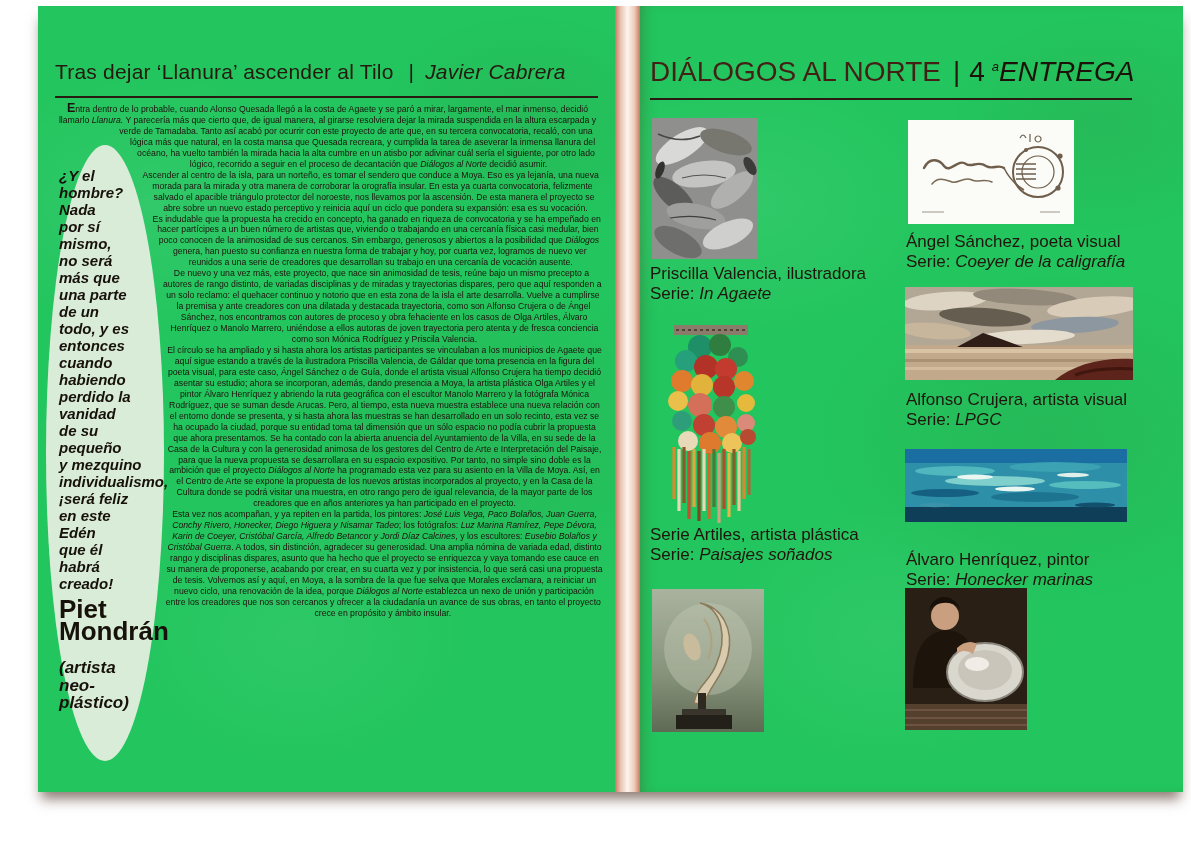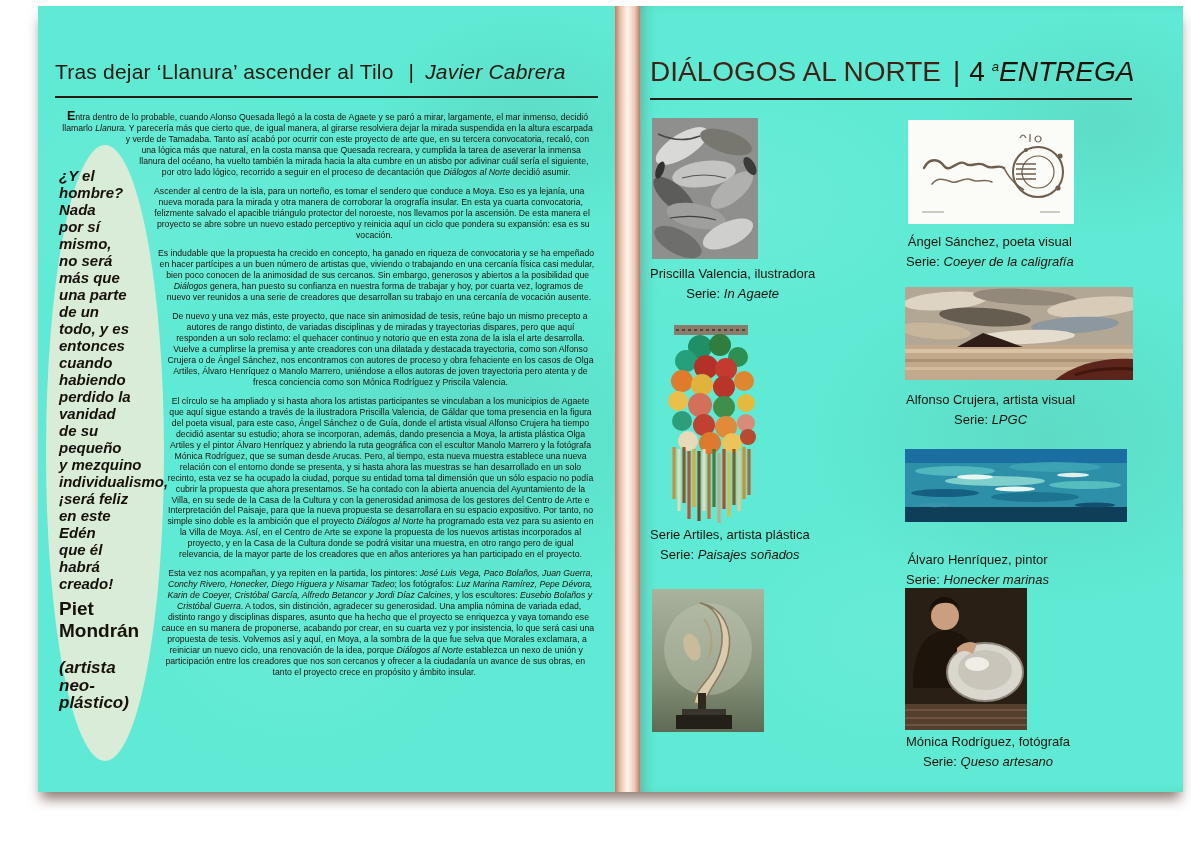--- a/index.html
+++ b/index.html
@@ -4,67 +4,67 @@
 <style>
   * { box-sizing: border-box; }
   html,body { margin:0; padding:0; }
   body {
     width:1191px; height:842px; position:relative; overflow:hidden;
     background:#ffffff;
     font-family:"Liberation Sans", sans-serif;
   }
   .spread { position:absolute; left:38px; top:6px; width:1145px; height:786px;
             box-shadow:0 10px 12px -3px rgba(66,36,24,.6); }
-  .page { position:absolute; top:0; height:786px; background-color:#5eead4; overflow:hidden; }
+  .page { position:absolute; top:0; height:786px; background-color:#22c55e; overflow:hidden; }
   .page::before { content:""; position:absolute; inset:0; pointer-events:none;
     background:
       radial-gradient(ellipse 300px 200px at 20% 25%, rgba(255,255,255,.07), transparent 70%),
       radial-gradient(ellipse 340px 240px at 75% 55%, rgba(90,40,25,.08), transparent 70%),
       radial-gradient(ellipse 260px 200px at 45% 80%, rgba(255,255,255,.06), transparent 70%),
       radial-gradient(ellipse 220px 160px at 85% 15%, rgba(90,40,25,.07), transparent 70%);
   }
   .page-left { left:0; width:577px; }
   .gutter { position:absolute; left:577px; top:0; width:25px; height:786px;
     background:linear-gradient(90deg,#c87a62 0%, #e9c2af 22%, #fdf5ef 50%, #eccab8 78%, #c87a62 100%); }
-  .page-right { left:602px; width:543px; box-shadow:inset 10px 0 16px -10px rgba(90,40,25,.4);text-align:center; }
+  .page-right { left:602px; width:543px; box-shadow:inset 10px 0 16px -10px rgba(90,40,25,.4); }
 
   
   .lp-title { position:absolute; left:17px; top:54px; font-size:21px; color:#26180f; white-space:nowrap; letter-spacing:.2px; }
   .lp-title .sep { margin:0 11px 0 15px; color:#26180f; }
   .lp-title .author { font-style:italic; }
   .lp-rule { position:absolute; left:17px; top:90px; width:543px; height:2px; background:#2a1b12; }
 
   .quote-oval { position:absolute; left:8px; top:139px; width:118px; height:616px;
     border-radius:50%; background:#d9ecd7; }
   .quote-text { position:absolute; left:21px; top:161px; width:104px; white-space:pre-line;
     font-style:italic; font-weight:600; font-size:15px; line-height:17px; color:#17110b; }
   .quote-name { position:absolute; left:21px; top:592px; white-space:pre-line;
-    font-weight:600; font-size:19px; line-height:22px; color:#17110b; }
+    font-weight:600; font-size:26px; line-height:22px; color:#17110b; }
   .quote-role { position:absolute; left:21px; top:653px; white-space:pre-line;
     font-style:italic; font-weight:600; font-size:17px; line-height:17.5px; color:#17110b; }
 
   .article { position:absolute; left:14px; top:97px; width:551px; height:685px;
     font-size:8.7px; line-height:10.95px; color:#1d130c; text-align:center; overflow:hidden; }
-  .article p { margin:8px; }
+  .article p { margin:0; }
   .oval-spacer { float:left; width:114px; height:674px;
     shape-outside: ellipse(62px 312px at 52px 350px); shape-margin:5px; }
   .dropcap { font-weight:700; font-size:12.5px; }
   .it { font-style:italic; }
 
   
   .rp-title { position:absolute; left:10px; top:50px; font-size:28px; color:#441f15; white-space:nowrap; }
   .rp-title .sep { margin:0 9px 0 12px; color:#2a1810; }
   .rp-title .num, .rp-title .word { color:#1c1209; }
   .rp-title .word { font-style:italic; }
   .rp-title .ord { font-size:13px; font-style:italic; margin-left:7px; color:#1c1209; }
   .rp-rule { position:absolute; left:10px; top:92px; width:482px; height:2px; background:#2a1b12; }
 
   .art { position:absolute; }
   .art svg { display:block; width:100%; height:100%; }
-  .caption { position:absolute; font-size:13px; line-height:20px; color:#20150d; }
+  .caption { position:absolute; font-size:17px; line-height:20px; color:#20150d; }
   .serie-name { font-style:italic; }
 </style>
 </head>
 <body>
 
 <div class="spread">
 
   <div class="page page-left">
     <div class="lp-title">
       <span>Tras dejar ‘Llanura’ ascender al Tilo</span><span class="sep">|</span><span class="author">Javier Cabrera</span>
@@ -295,19 +295,15 @@
         <path d="M8,100 C8,60 20,44 42,42 C64,44 72,60 72,100 Z" fill="#1d140c"></path>
         <circle cx="40" cy="28" r="14" fill="#c99f7f"></circle>
         <path d="M24,26 C24,12 56,10 56,26 C56,18 48,8 38,9 C30,10 24,16 24,26 Z" fill="#171009"></path>
         <ellipse cx="80" cy="84" rx="38" ry="29" fill="#dad7cf"></ellipse>
         <ellipse cx="80" cy="84" rx="38" ry="29" fill="none" stroke="#8a867c" stroke-width="2"></ellipse>
         <ellipse cx="80" cy="82" rx="27" ry="20" fill="#c9c5ba"></ellipse>
         <ellipse cx="72" cy="76" rx="12" ry="7" fill="#efede6"></ellipse>
         <path d="M52,60 C58,54 66,52 72,56 L68,66 C62,62 56,62 52,66 Z" fill="#c99f7f"></path>
       </svg>
     </div>
-    <div class="caption" style="left:266px;top:726px;">
-      <div>Mónica Rodríguez, fotógrafa</div>
-      <div><span>Serie:</span> <span class="serie-name">Queso artesano</span></div>
-    </div>
 
   </div>
 </div>
 
 </body></html>

